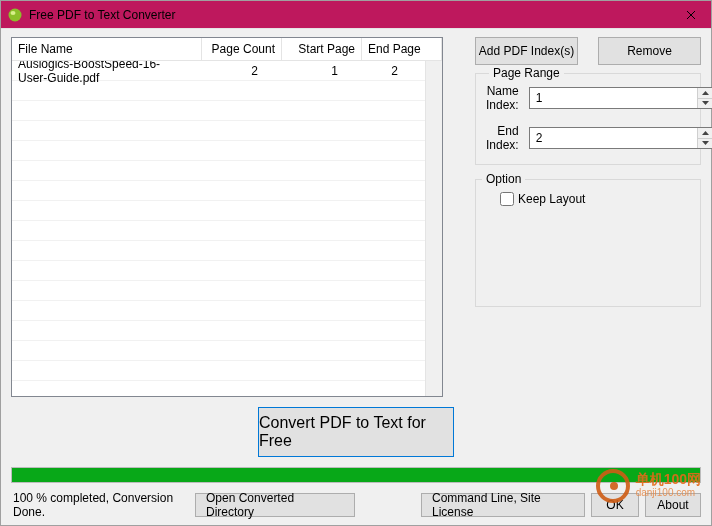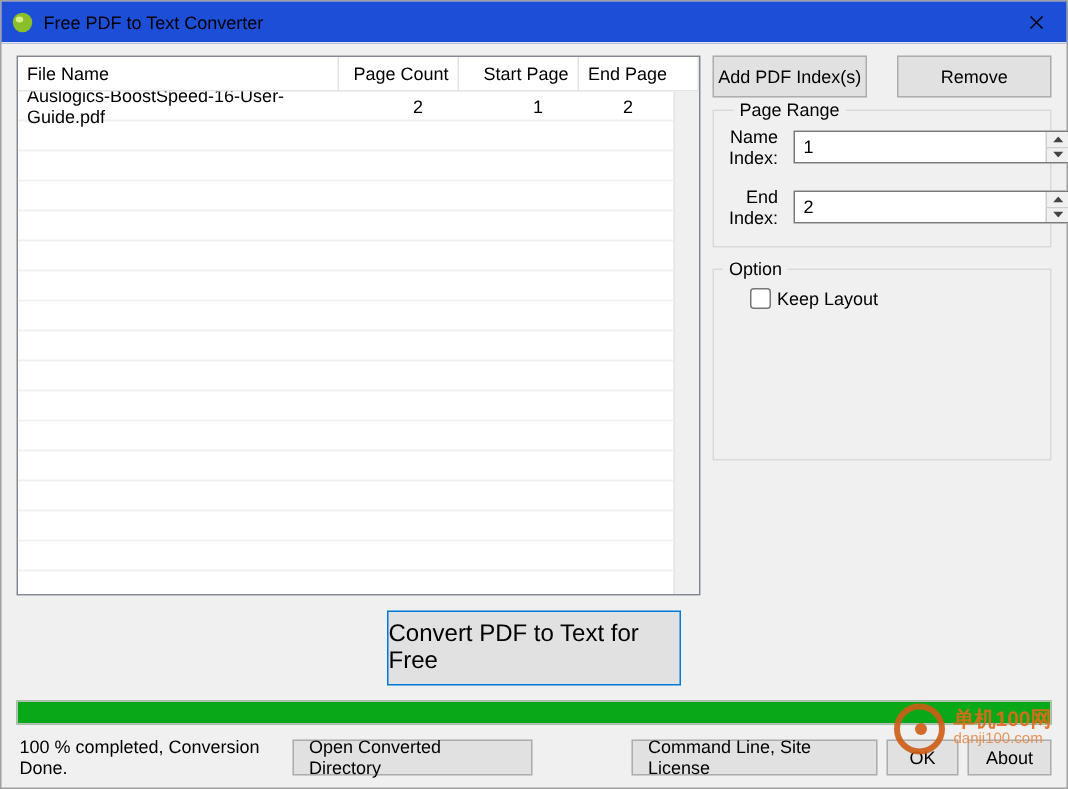--- a/index.html
+++ b/index.html
@@ -1,24 +1,24 @@
 <!DOCTYPE html>
 <html><head>
 <meta charset="utf-8">
 <style>
   * { box-sizing: border-box; }
   html, body { margin: 0; padding: 0; font-family: "Segoe UI", "Microsoft YaHei", Tahoma, Arial, sans-serif; font-size: 12px; color: #000; background: #fff; }
   .window { width: 712px; height: 526px; border: 1px solid #a0a0a0; background: #f0f0f0; display: flex; flex-direction: column; position: relative; }
-  .titlebar { height: 28px; display: flex; align-items: center; padding: 0 0 0 6px; background: #1d4ed8; border-bottom: 1px solid #e4e4e4; }
+  .titlebar { height: 28px; display: flex; align-items: center; padding: 0 0 0 6px; background: #be185d; border-bottom: 1px solid #e4e4e4; }
   .titlebar .icon { width: 16px; height: 16px; margin-right: 6px; display: inline-flex; align-items: center; justify-content: center; }
   .titlebar .title { flex: 1; font-size: 12px; }
   .titlebar .close { width: 40px; height: 100%; display: flex; align-items: center; justify-content: center; }
   .titlebar .close svg { width: 10px; height: 10px; }
   .content { flex: 1; display: flex; flex-direction: column; padding: 8px 10px 6px 10px; }
-  .top-row { flex: 1; display: flex; min-height: 0; }
+  .top-row { flex: 1; display: flex; min-height: 0; gap: 24px; }
   .table-area { flex: 1; display: flex; flex-direction: column; background: #fff; border: 1px solid #828790; margin-right: 8px; }
   .thead { display: flex; background: #fff; }
   .th, .td { padding: 4px 6px; font-size: 12px; }
   .th { background: #fff; border-right: 1px solid #e4e4e4; border-bottom: 1px solid #e4e4e4; text-align: left; white-space: nowrap; }
   .col-file  { flex: 1; }
   .col-count { width: 80px; text-align: right; }
   .col-start { width: 80px; text-align: right; }
   .col-end   { width: 80px; text-align: right; padding-right: 26px; }
   .tbody { flex: 1; position: relative; overflow: hidden; }
   .tr { display: flex; height: 20px; align-items: center; }

